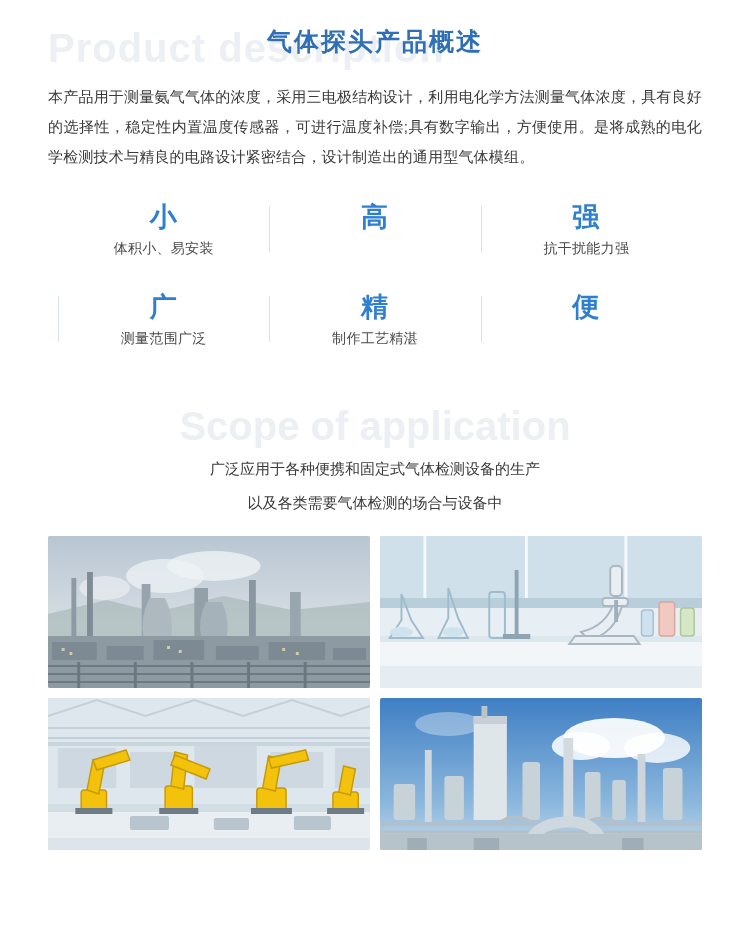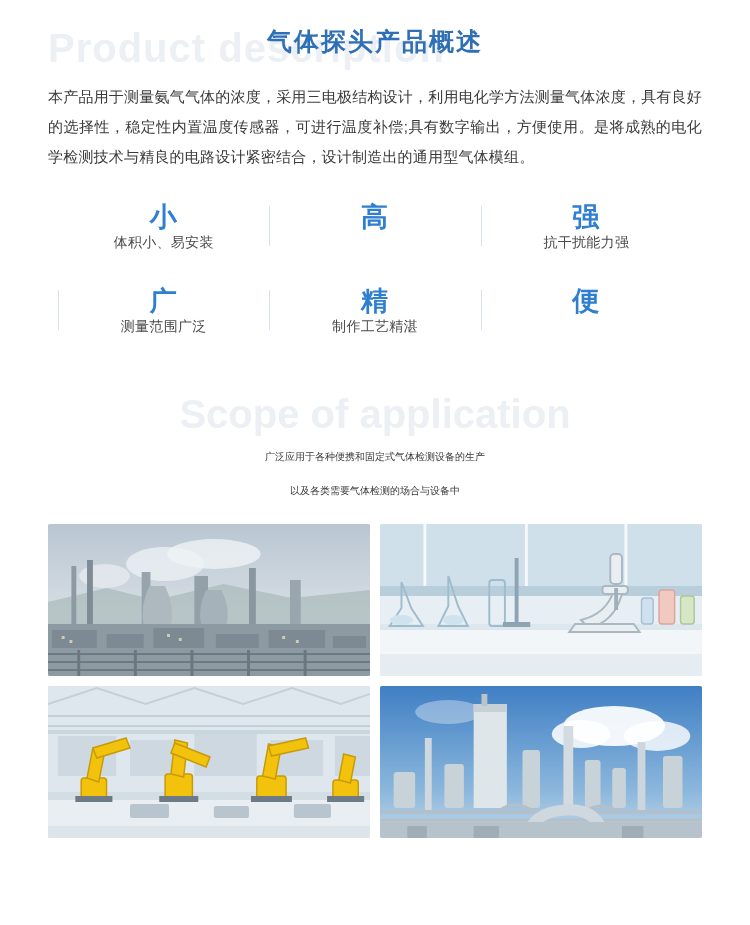--- a/index.html
+++ b/index.html
@@ -80,20 +80,21 @@
     background: #d7e2ee;
   }
   .feat .big {
     font-size: 27px;
     font-weight: bold;
     color: #2f7fd0;
     line-height: 34px;
     letter-spacing: 1px;
   }
   .feat .sub {
+    margin-top: 6px;
     font-size: 14px;
     color: #4a4a4a;
     letter-spacing: 0.3px;
   }
 
   
   .sec2 {
     margin-top: 36px;
     padding: 0 48px;
   }
@@ -109,21 +110,21 @@
     text-align: center;
     font-size: 40px;
     font-weight: bold;
     color: #eceff3;
     white-space: nowrap;
     z-index: 1;
   }
   .subnote {
     margin-top: 6px;
     text-align: center;
-    font-size: 10px;
+    font-size: 15px;
     line-height: 30px;
     color: #3a3a3a;
   }
 
   
   .img-grid {
     margin: 18px 48px 0 48px;
     display: grid;
     grid-template-columns: 1fr 1fr;
     grid-gap: 10px;

